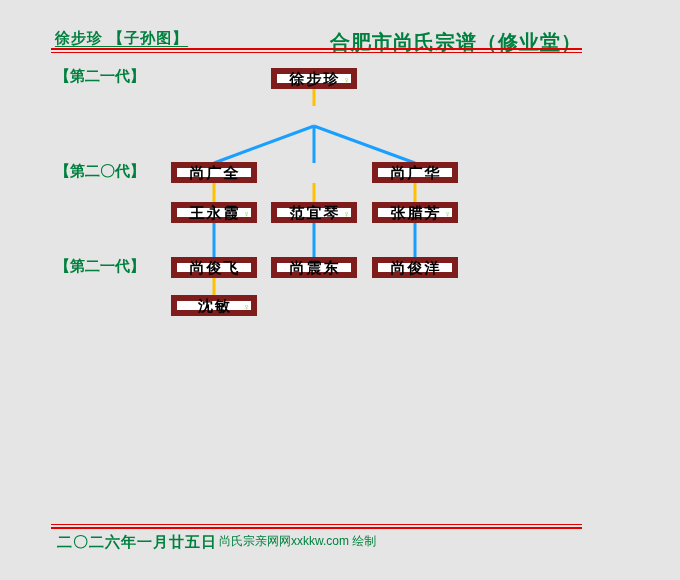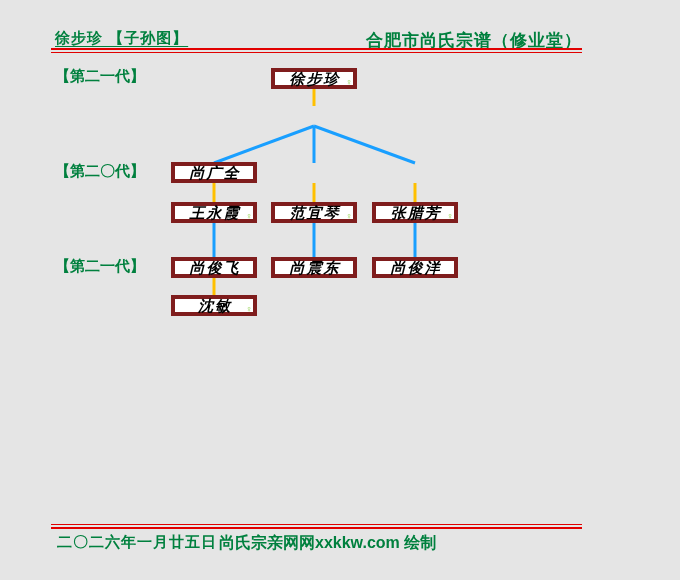--- a/index.html
+++ b/index.html
@@ -11,49 +11,49 @@
     overflow:hidden;
   }
   
   .hdr-left{
     position:absolute;left:55px;top:29px;
     font-size:15px;font-weight:bold;color:#00803E;letter-spacing:1px;
     text-decoration:underline;text-decoration-thickness:1px;text-underline-offset:3px;
   }
   .hdr-right{
     position:absolute;right:98px;top:29px;
-    font-size:17px;font-weight:bold;color:#00803E;letter-spacing:1px;
+    font-size:20px;font-weight:bold;color:#00803E;letter-spacing:1px;
   }
   .rule{position:absolute;left:51px;width:531px;font-size:0;line-height:0;}
   .rule .r1,.rule .r2{width:100%;background:#E10000;}
   .hdr-rule{top:48px;}
   .hdr-rule .r1{height:2px;margin-bottom:2px;}
   .hdr-rule .r2{height:1px;}
   .ftr-rule{top:524px;}
   .ftr-rule .r1{height:1px;margin-bottom:2px;}
   .ftr-rule .r2{height:2px;}
   .ftr-date{
     position:absolute;left:57px;top:533px;
     font-size:15px;font-weight:bold;color:#00803E;letter-spacing:1px;
   }
   .ftr-credit{
     position:absolute;left:200px;top:533px;
-    font-size:16px;font-weight:bold;color:#00803E;padding-left:19px;
+    font-size:12px;font-weight:normal;color:#00803E;padding-left:19px;
   }
   
   .gen-label{
     position:absolute;left:55px;
     font-size:15px;font-weight:bold;color:#00803E;
   }
   .connectors{position:absolute;left:0;top:0;width:680px;height:340px;z-index:1;}
   .pbox{
     position:absolute;z-index:2;box-sizing:border-box;
     width:86px;height:21px;
-    background:#ffffff;border:4px solid #7f1d1d;
-    display:flex;align-items:center;justify-content:center;font-style:italic;
+    background:#ffffff;border:6px solid #7f1d1d;
+    display:flex;align-items:center;justify-content:center;
   }
   .pname{
     font-size:15px;font-weight:bold;color:#000;
     letter-spacing:2px;margin-left:2px;white-space:nowrap;line-height:1;
   }
   .fsym{
     position:absolute;right:1px;bottom:-2px;
     font-size:9px;font-weight:bold;color:#92D050;line-height:1;
   }
 </style>
@@ -90,20 +90,23 @@
   <span class="gen-label" style="top:257px">【第二一代】</span>
 
   <div class="pbox" style="left:271px;top:68px">
     <span class="pname">徐步珍</span>
     <span class="fsym">♀</span>
   </div>
 
   <div class="pbox" style="left:171px;top:162px">
     <span class="pname">尚广全</span>
   </div>
+  <div class="pbox" style="left:372px;top:162px">
+    <span class="pname">尚广华</span>
+  </div>
 
   <div class="pbox" style="left:171px;top:202px">
     <span class="pname">王永霞</span>
     <span class="fsym">♀</span>
   </div>
   <div class="pbox" style="left:271px;top:202px">
     <span class="pname">范宜琴</span>
     <span class="fsym">♀</span>
   </div>
   <div class="pbox" style="left:372px;top:202px">

